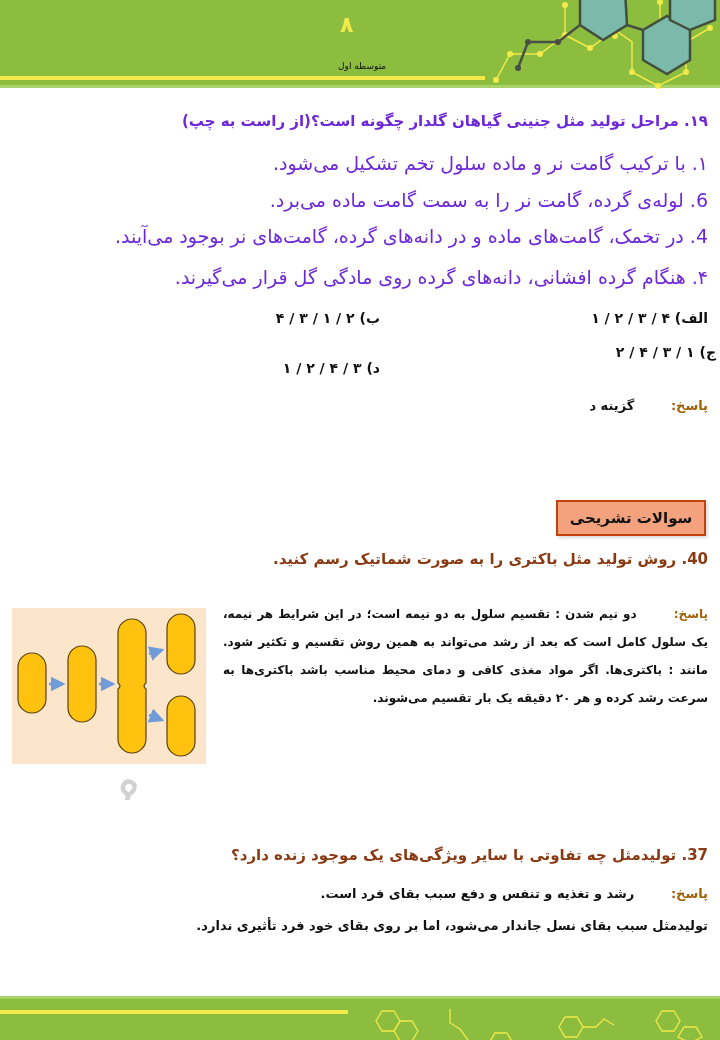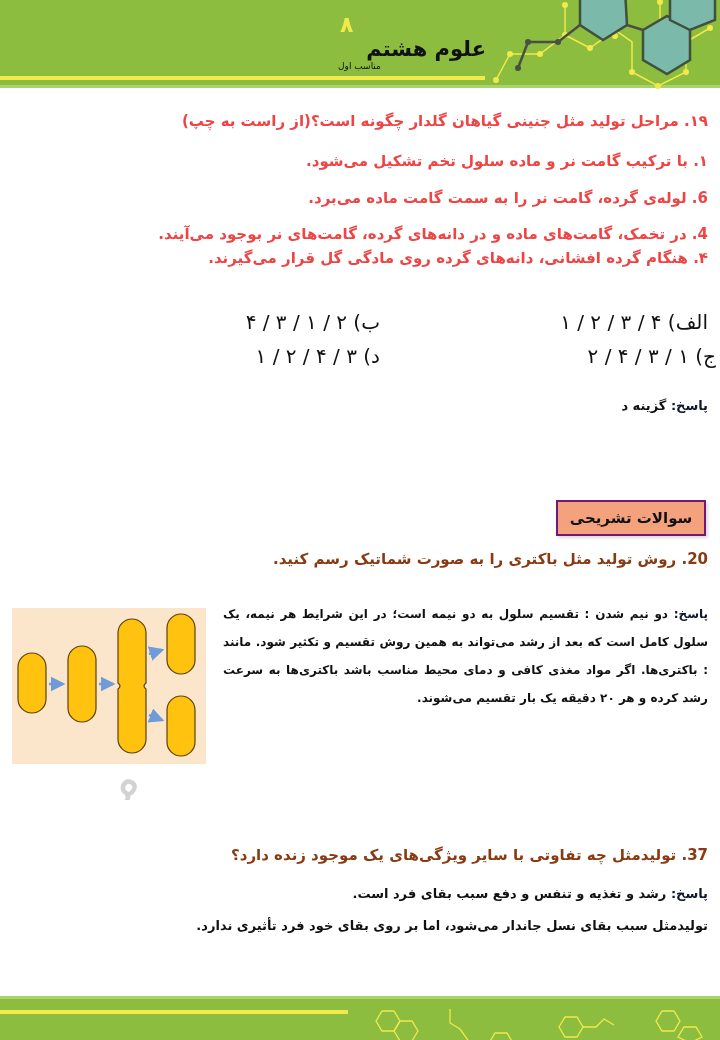--- a/index.html
+++ b/index.html
@@ -12,47 +12,46 @@
   .logo-num { position: absolute; left: 8px; top: 0; color: #f2e94a; font-size: 22px; font-weight: bold; line-height: 22px; }
   .logo-title { position: absolute; right: 6px; top: 22px; font-size: 21px; font-weight: bold; color: #111; direction: rtl; line-height: 26px; }
   .logo-sub { position: absolute; left: 6px; top: 47px; font-size: 9px; color: #111; direction: rtl; }
   .header-art { position: absolute; left: 490px; top: 0; width: 230px; height: 90px; }
 
   .footer { position: absolute; left: 0; top: 996px; width: 720px; height: 44px; background: #8cbd3f; border-top: 3px solid #a9d26a; }
   .footer-line { position: absolute; left: 0; top: 11px; width: 348px; height: 4px; background: #f2e94a; }
   .footer-art { position: absolute; left: 360px; top: 4px; width: 360px; height: 40px; }
 
   .rtl { direction: rtl; text-align: right; unicode-bidi: isolate; }
-  .navy { color: #ef4444; }
+  .navy { color: #6d28d9; }
   .brown { color: #8a3a12; }
-  .red { color: #0f172a; }
+  .red { color: #a16207; margin-left: 32px; }
 
   .q19 { position: absolute; right: 12px; top: 112px; font-size: 15px; font-weight: bold; }
-  .step { position: absolute; right: 12px; font-size: 15px; font-weight: bold; }
-  .opt { position: absolute; font-size: 20px; font-weight: normal; color: #111; direction: rtl; }
+  .step { position: absolute; right: 12px; font-size: 19px; font-weight: normal; }
+  .opt { position: absolute; font-size: 14px; font-weight: bold; color: #111; direction: rtl; }
   .ans { position: absolute; right: 12px; font-size: 13px; font-weight: bold; }
 
-  .section-box { position: absolute; left: 556px; top: 500px; width: 150px; height: 36px; background: #f4a27e; border: 2px solid #701a75; display: flex; align-items: center; justify-content: center; font-size: 15px; font-weight: bold; color: #111; box-shadow: 2px 2px 3px rgba(0,0,0,0.15); }
+  .section-box { position: absolute; left: 556px; top: 500px; width: 150px; height: 36px; background: #f4a27e; border: 2px solid #c2410c; display: flex; align-items: center; justify-content: center; font-size: 15px; font-weight: bold; color: #111; box-shadow: 2px 2px 3px rgba(0,0,0,0.15); }
   .q20 { position: absolute; right: 12px; top: 550px; font-size: 15px; font-weight: bold; }
   .para { position: absolute; right: 12px; width: 485px; font-size: 12px; font-weight: bold; line-height: 28px; text-align: justify; text-align-last: right; }
 
   .diagram { position: absolute; left: 12px; top: 608px; width: 194px; height: 156px; background: #fbe6cc; }
   .q21 { position: absolute; right: 12px; top: 846px; font-size: 15px; font-weight: bold; }
 
   .watermark { position: absolute; left: 60px; top: 280px; width: 600px; height: 520px; pointer-events: none; }
 </style>
 </head>
 <body>
 
 <div class="header">
   <div class="header-line"></div>
   <div class="logo">
     <span class="logo-num">۸</span>
-    <span class="logo-title">علوم هشتم</span>
-    <span class="logo-sub">مناسب اول</span>
+    <span class="logo-sub">متوسطه اول</span>
   </div>
   <svg class="header-art" viewBox="0 0 230 90">
     <g stroke="#f2e94a" stroke-width="1.5" fill="none">
       <polyline points="6,80 20,54 50,54 75,35 100,48 125,30 142,42 142,72 168,86 196,72 196,42 220,28"></polyline>
       <polyline points="75,5 75,35"></polyline>
       <polyline points="170,0 170,20"></polyline>
     </g>
     <g fill="#f2e94a">
       <circle cx="6" cy="80" r="3"></circle>
         <circle cx="20" cy="54" r="3"></circle>
@@ -85,34 +84,34 @@
 </div>
 
 <svg class="watermark" viewBox="0 0 600 520">
   <text x="0" y="0" transform="translate(80,500) rotate(-62)" font-family="DejaVu Serif, serif" font-size="48" fill="#c8c8c8" opacity="0.8" direction="rtl">مجتمع آموزشی و پژوهشی تمین</text>
 </svg>
 
 <div class="q19 rtl navy">۱۹. مراحل تولید مثل جنینی گیاهان گلدار چگونه است؟(از راست به چپ)</div>
 <div class="step rtl navy" style="top:152px;">۱. با ترکیب گامت نر و ماده سلول تخم تشکیل می‌شود.</div>
 <div class="step rtl navy" style="top:189px;">6. لوله‌ی گرده، گامت نر را به سمت گامت ماده می‌برد.</div>
 <div class="step rtl navy" style="top:225px;">4. در تخمک، گامت‌های ماده و در دانه‌های گرده، گامت‌های نر بوجود می‌آیند.</div>
-<div class="step rtl navy" style="top:249px;">۴. هنگام گرده افشانی، دانه‌های گرده روی مادگی گل قرار می‌گیرند.</div>
+<div class="step rtl navy" style="top:266px;">۴. هنگام گرده افشانی، دانه‌های گرده روی مادگی گل قرار می‌گیرند.</div>
 
 <div class="opt" style="right:12px; top:310px;">الف) ۴ / ۳ / ۲ / ۱</div>
 <div class="opt" style="right:340px; top:310px;">ب) ۲ / ۱ / ۳ / ۴</div>
 <div class="opt" style="right:4px; top:344px;">ج) ۱ / ۳ / ۴ / ۲</div>
-<div class="opt" style="right:340px; top:344px;">د) ۳ / ۴ / ۲ / ۱</div>
+<div class="opt" style="right:340px; top:360px;">د) ۳ / ۴ / ۲ / ۱</div>
 
 <div class="ans rtl" style="top:398px;">
   <span class="red">پاسخ:</span><span> گزینه د</span>
 </div>
 
 <div class="section-box rtl">سوالات تشریحی</div>
 
-<div class="q20 rtl brown">20. روش تولید مثل باکتری را به صورت شماتیک رسم کنید.</div>
+<div class="q20 rtl brown">40. روش تولید مثل باکتری را به صورت شماتیک رسم کنید.</div>
 
 <div class="diagram">
   <svg width="194" height="156" viewBox="0 0 194 156">
     <defs>
       <marker id="ah" markerWidth="6" markerHeight="6" refX="5" refY="3" orient="auto">
         <path d="M0,0 L6,3 L0,6 z" fill="#6f9bd8"></path>
       </marker>
     </defs>
     <g fill="#ffc20e" stroke="#5a4210" stroke-width="1.2">
       <rect x="6" y="45" width="28" height="60" rx="14"></rect>

